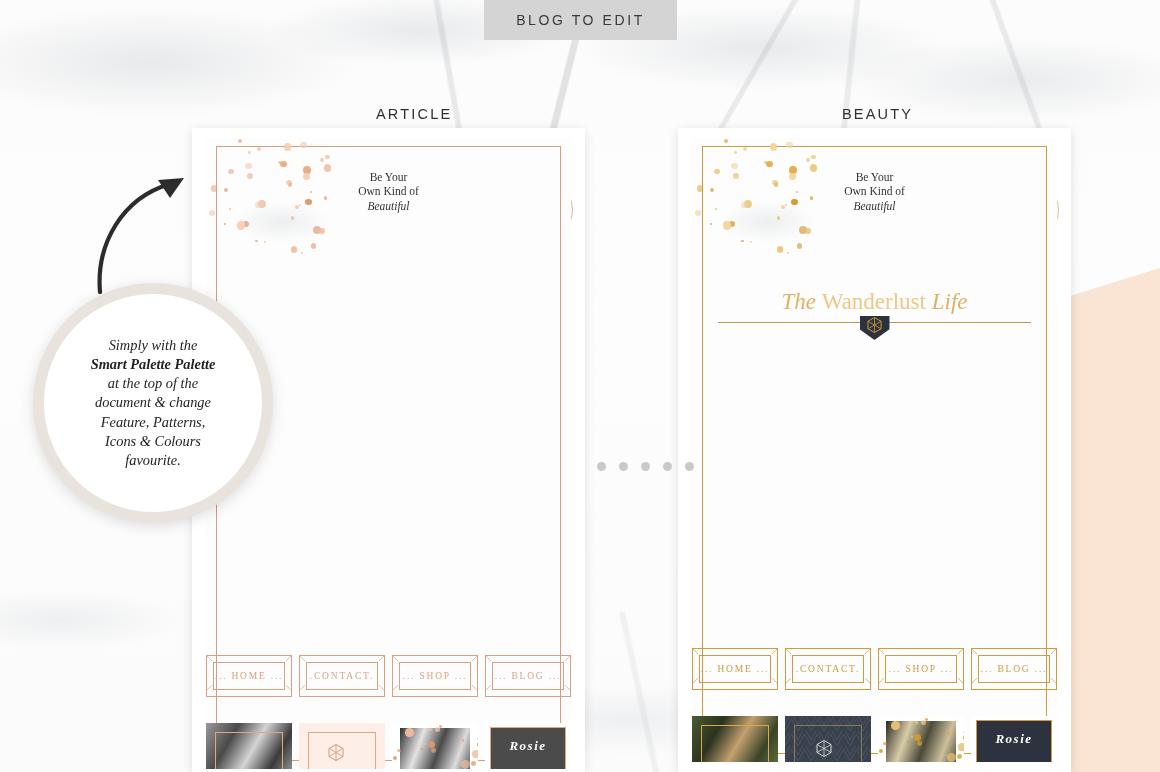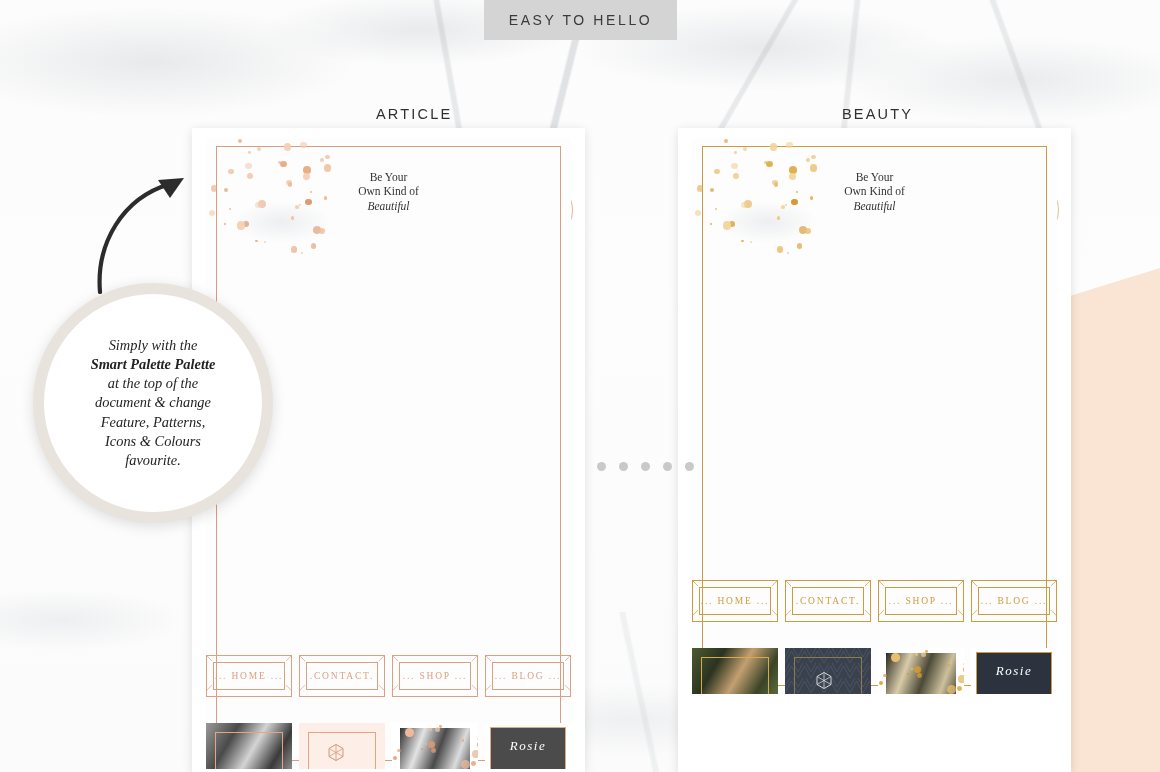--- a/index.html
+++ b/index.html
@@ -196,21 +196,21 @@
 
   
   .sbtns{display:flex;gap:7px;height:42px;}
   .sbtn{flex:1;position:relative;display:flex;align-items:center;justify-content:center;}
   .sbtn .o{position:absolute;inset:0;border:1.3px solid var(--c);}
   .sbtn .i{position:absolute;left:7px;right:7px;top:7px;bottom:7px;border:1.1px solid var(--c);}
   .sbtn .bev{position:absolute;inset:0;}
   .sbtn .t{position:relative;z-index:2;font-family:"Liberation Serif",serif;font-size:9.5px;letter-spacing:1.8px;color:var(--c);}
 
   
-  .simgs{display:flex;gap:7px;height:46px;overflow:hidden;}
+  .simgs{display:flex;gap:7px;height:46px;overflow:hidden;font-weight:bold;}
   .simg{flex:1;position:relative;overflow:hidden;}
   .si1b{background:linear-gradient(120deg,#9a9a9a 0%,#4a4a4a 30%,#d4d4d4 55%,#3a3a3a 80%,#8d8d8d 100%);}
   .si1a{background:linear-gradient(120deg,#4c5a33 0%,#2b3320 30%,#c3a070 55%,#3a4428 80%,#5a6a3c 100%);}
   .si-frm{position:absolute;left:9px;right:9px;top:9px;bottom:-20px;border:1.5px solid var(--c);}
   .si2b{background:#fdeee7;}
   .si2a{background:#39414d;}
   .si3b{background:#fff;}
   .si3a{background:#fff;}
   .si3-photo-b{position:absolute;left:8px;right:8px;top:5px;bottom:-14px;
     background:linear-gradient(110deg,#2e2e2e 0%,#e3e3e3 28%,#4a4a4a 52%,#dcdcdc 76%,#333 100%);}
@@ -240,21 +240,21 @@
   #bubble .txt b{font-weight:bold;}
   #arrow{position:absolute;left:88px;top:160px;width:180px;height:140px;pointer-events:none;}
 </style>
 </head>
 <body>
 
 <div id="marble"></div>
 <div id="peach"></div>
 <div id="peach-edge"></div>
 
-<div id="easy">EASY TO HELLO</div>
+<div id="easy">BLOG TO EDIT</div>
 
 <div class="paneltitle" id="t-before">ARTICLE</div>
 <div class="paneltitle" id="t-after">BEAUTY</div>
 
 <div class="panel" id="panel-before">
   <div class="panel-inner">
 
     <div class="swatches">
       <div class="sw">
         <div class="lblwrap">
@@ -684,20 +684,35 @@
         </div>
       </div>
     </div>
 
     <div class="sect" style="margin-top:16px;">
       <div class="ln"></div>
         <div class="tx">Page Headers</div>
         <div class="ln"></div>
     </div>
 
+    <div style="position:relative;height:66px;">
+      <div class="hdr-after">
+        <div class="frame"></div>
+        <div class="ticks"></div>
+        <div class="title">
+          <i>The </i><b>Wanderlust </b><i>Life</i>
+        </div>
+        <div class="badge">
+          <svg width="15" height="16" viewBox="0 0 32 34" style="margin-top:1px">
+            <path d="M16 1 L30 9 L30 25 L16 33 L2 25 L2 9 Z" fill="none" stroke="#d79d34" stroke-width="2"></path>
+            <path d="M16 1 L16 33 M2 9 L30 25 M30 9 L2 25" fill="none" stroke="#d79d34" stroke-width="1.6"></path>
+          </svg>
+        </div>
+      </div>
+    </div>
 
     <div class="sect" style="margin-top:2px;">
       <div class="ln"></div>
         <div class="tx">Slider Images</div>
         <div class="ln"></div>
     </div>
 
     <div class="slider-after">
       <div class="sa-figure"></div>
       <div class="sa-diamond"></div>

